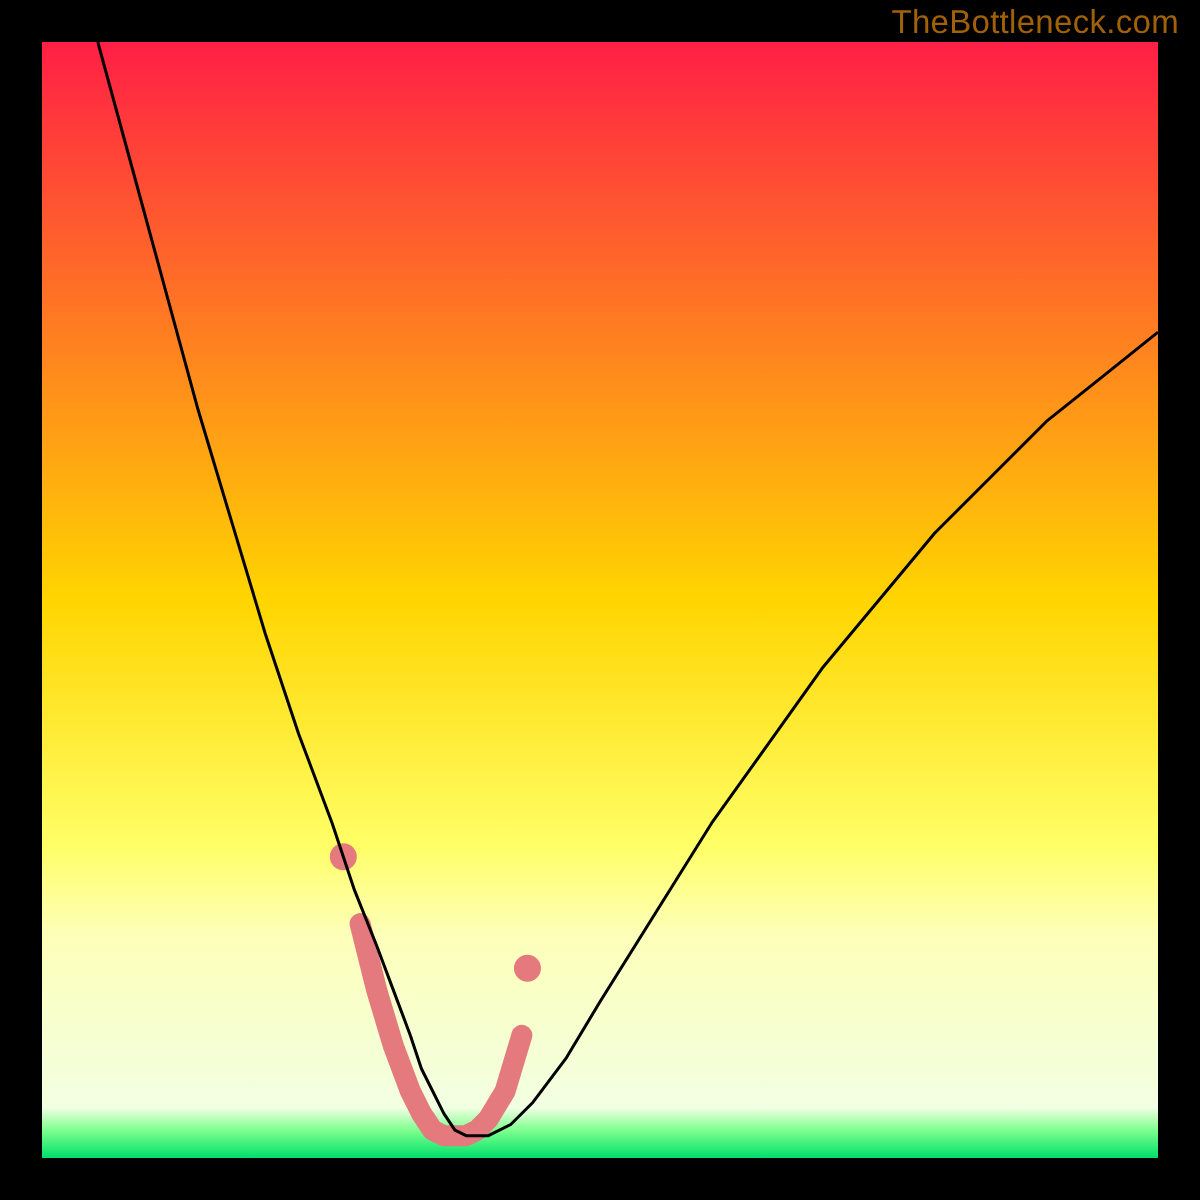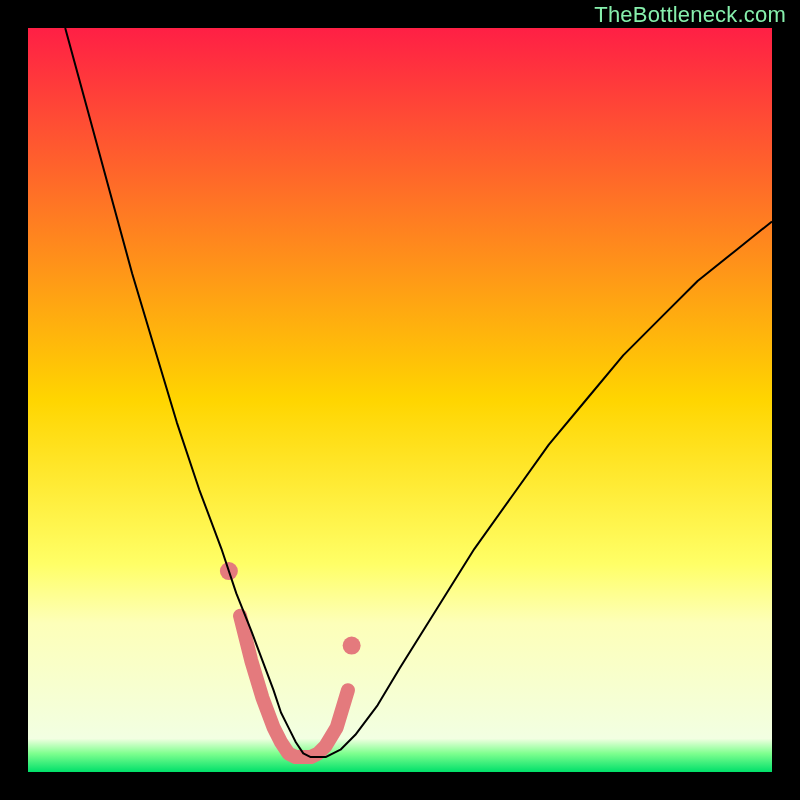--- a/index.html
+++ b/index.html
@@ -21,21 +21,21 @@
     position: absolute;
     left: 28px;
     top: 28px;
     width: 744px;
     height: 744px;
   }
   .watermark {
     position: absolute;
     top: 2px;
     right: 14px;
-    color: #86efac;
+    color: #a16207;
     font-size: 22px;
     font-weight: 500;
     letter-spacing: 0.2px;
     user-select: none;
   }
   svg { display: block; }
 </style>
 </head>
 <body>
 

